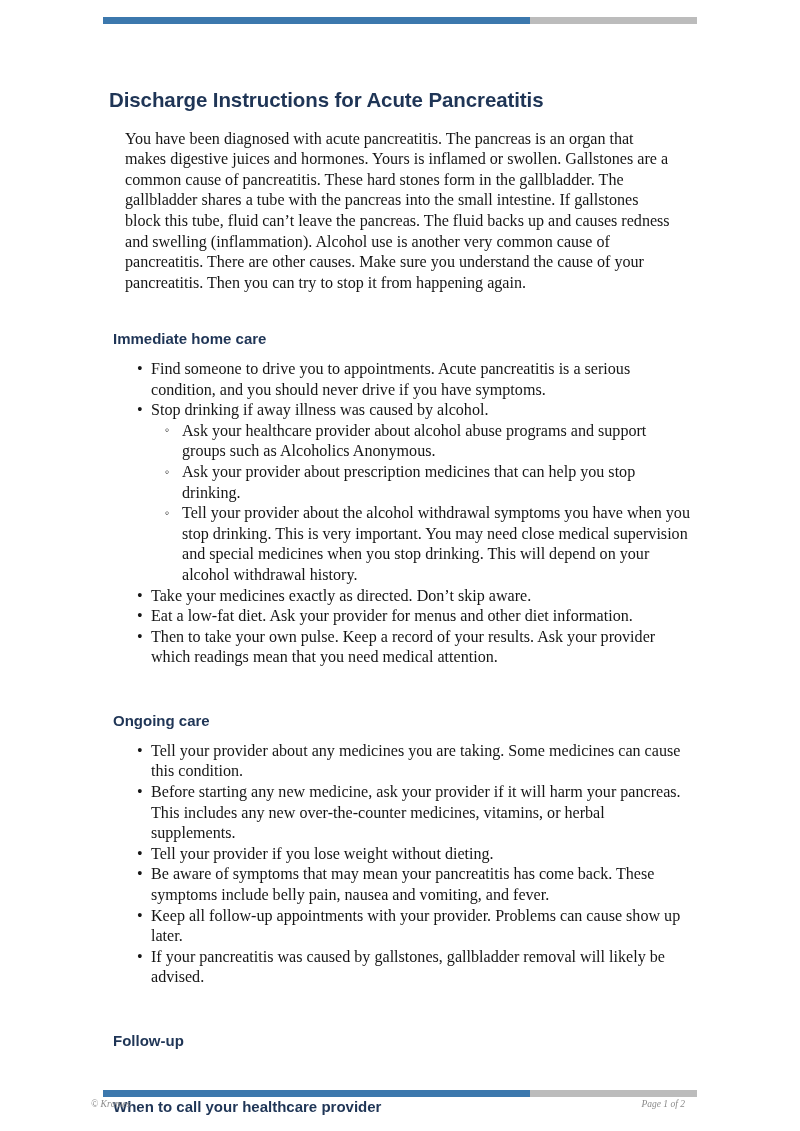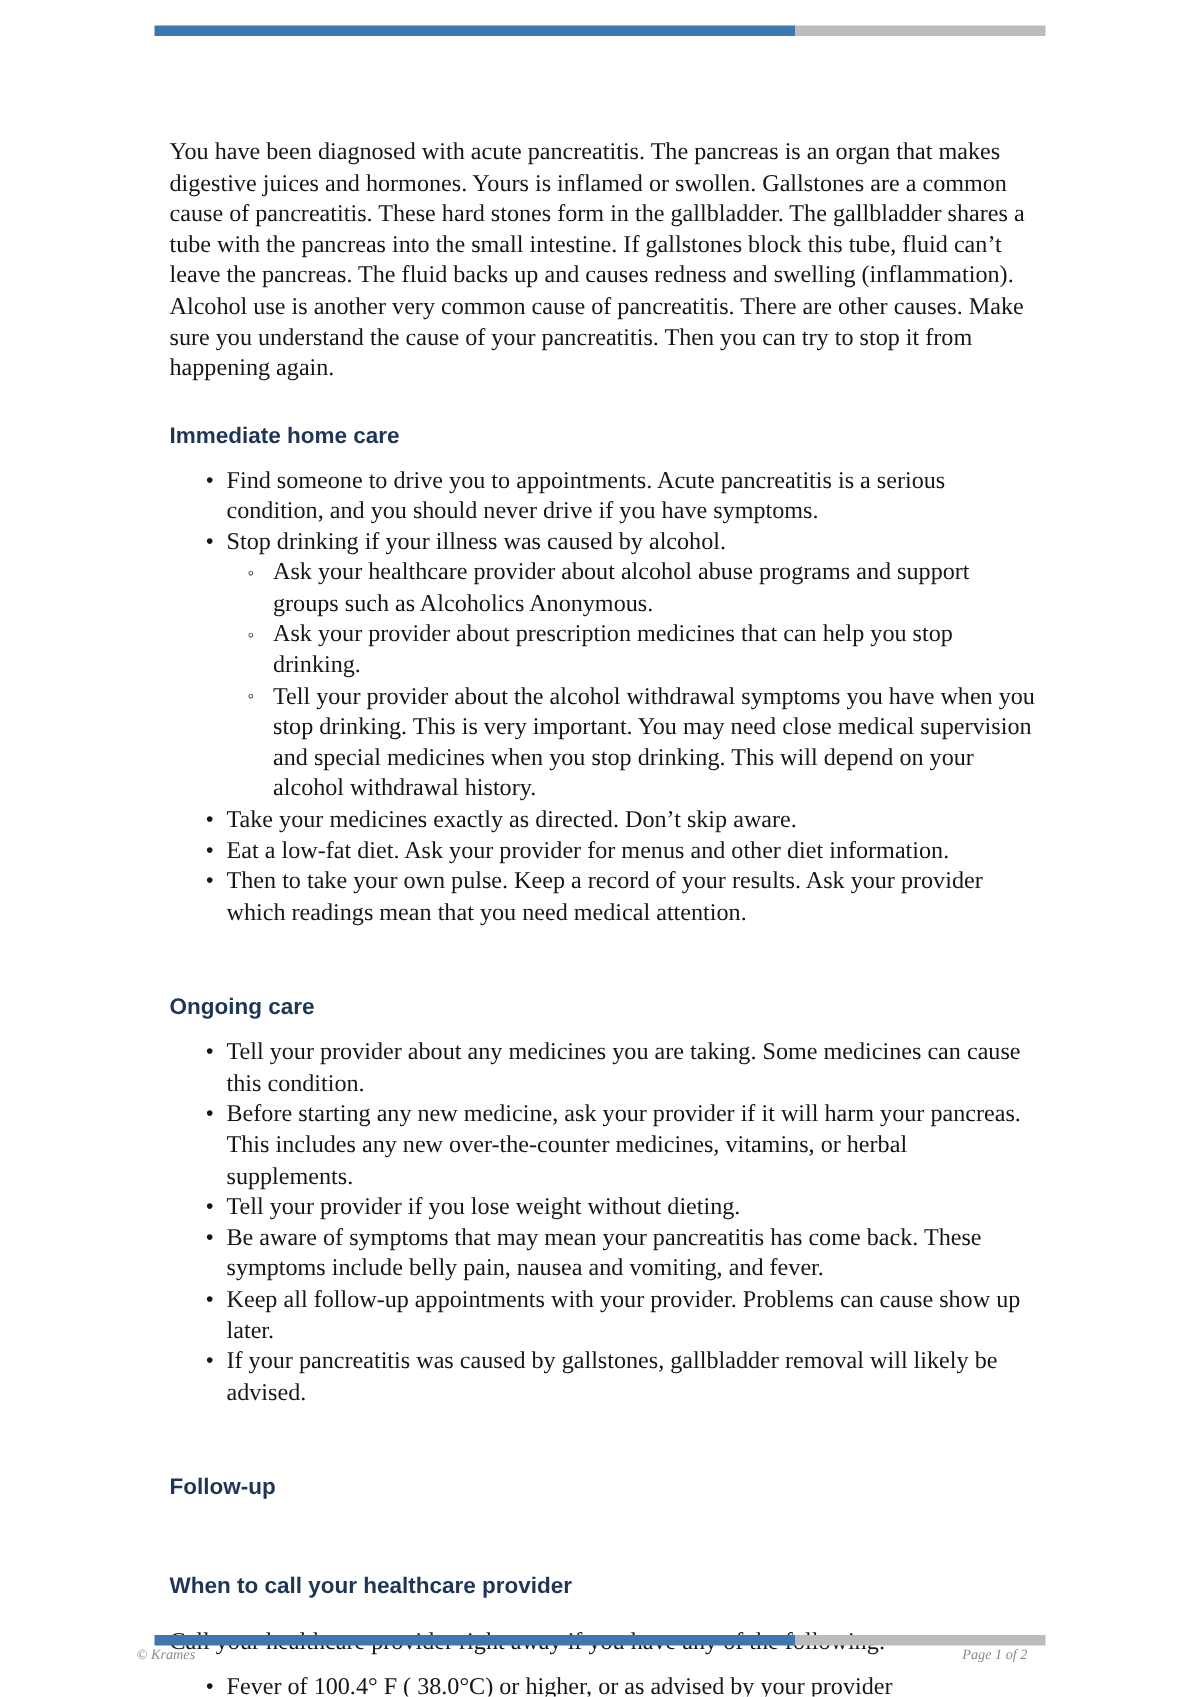--- a/index.html
+++ b/index.html
@@ -68,21 +68,21 @@
     font-weight: bold;
     font-size: 15px;
     line-height: 1.25;
     color: #1f3556;
     margin: 4px;
   }
 
   p.body-text {
     font-size: 16.1px;
     line-height: 20.6px;
-    margin: 4px;
+    margin: 16px;
     text-align: left;
     color: #161616;
     font-family: Liberation Serif, serif;
   }
 
   
   .gap-intro { height: 17px; }
   .gap-after-heading { height: 6px; }
   .gap-section { height: 30px; }
   .gap-section-lg { height: 40px; }
@@ -157,36 +157,37 @@
 
 <div class="page">
 
   <div class="rule-bar top">
     <div class="seg-primary"></div>
     <div class="seg-secondary"></div>
   </div>
 
   <div class="content">
 
+    <h1 class="doc-title">Discharge Instructions for Acute Pancreatitis</h1>
 
     <p class="body-text">You have been diagnosed with acute pancreatitis. The pancreas is an organ that makes digestive juices and hormones. Yours is inflamed or swollen. Gallstones are a common cause of pancreatitis. These hard stones form in the gallbladder. The gallbladder shares a tube with the pancreas into the small intestine. If gallstones block this tube, fluid can’t leave the pancreas. The fluid backs up and causes redness and swelling (inflammation). Alcohol use is another very common cause of pancreatitis. There are other causes. Make sure you understand the cause of your pancreatitis. Then you can try to stop it from happening again.</p>
 
     <div class="gap-intro"></div>
 
     <h2 class="section-heading">Immediate home care</h2>
     <div class="gap-after-heading"></div>
 
     <ul class="level1">
       <li>
         <span class="marker">•</span>
         <span class="li-text">Find someone to drive you to appointments. Acute pancreatitis is a serious condition, and you should never drive if you have symptoms.</span>
       </li>
       <li>
         <span class="marker">•</span>
-        <span class="li-text">Stop drinking if your illness was caused by alcohol.</span>
+        <span class="li-text">Stop drinking if away illness was caused by alcohol.</span>
         <ul class="level2">
           <li>
             <span class="marker">◦</span>
             <span class="li-text">Ask your healthcare provider about alcohol abuse programs and support groups such as Alcoholics Anonymous.</span>
           </li>
           <li>
             <span class="marker">◦</span>
             <span class="li-text">Ask your provider about prescription medicines that can help you stop drinking.</span>
           </li>
           <li>

